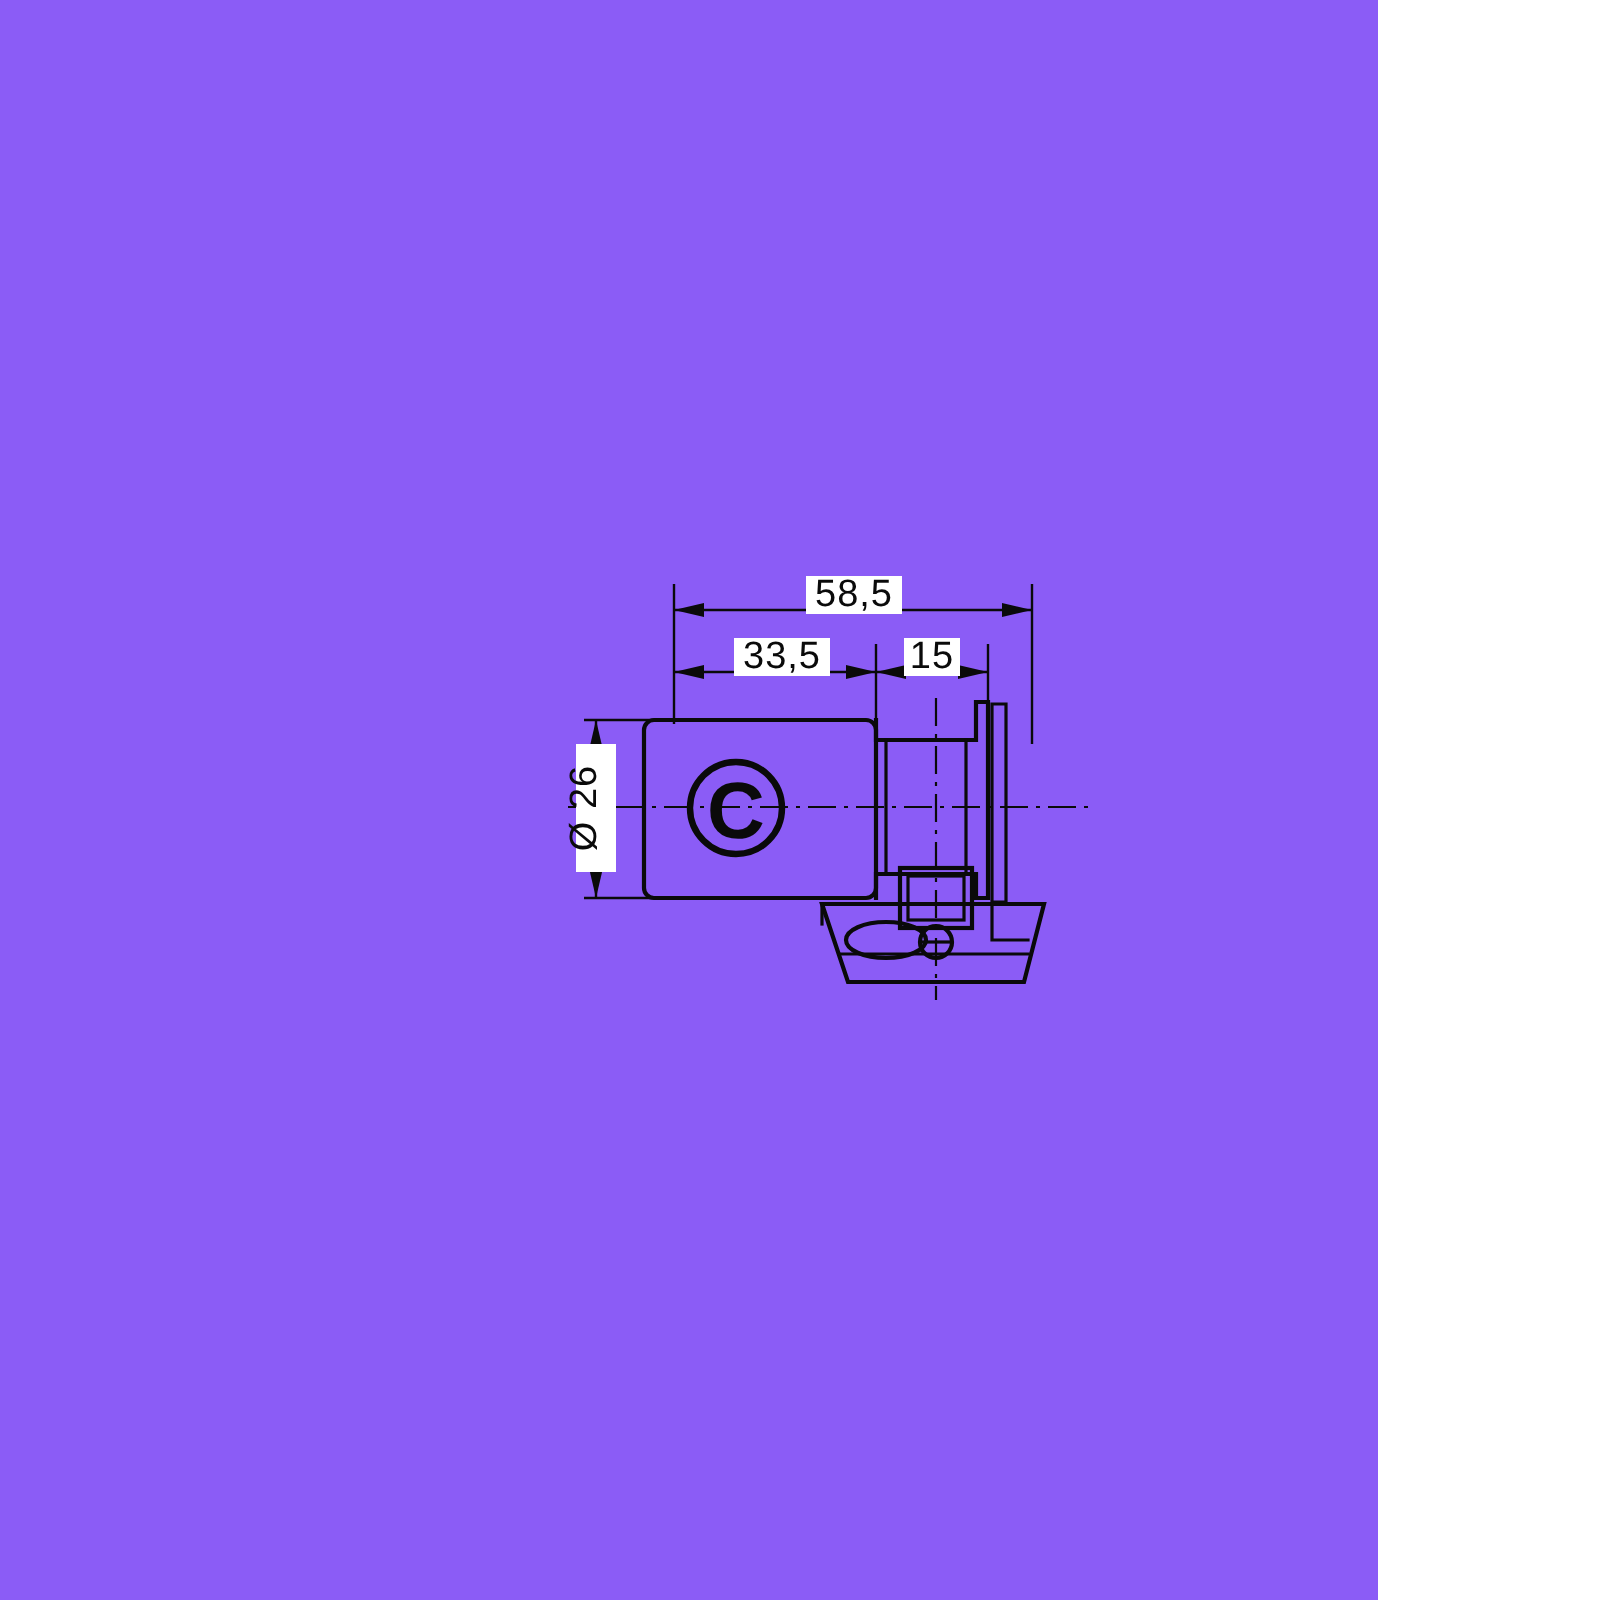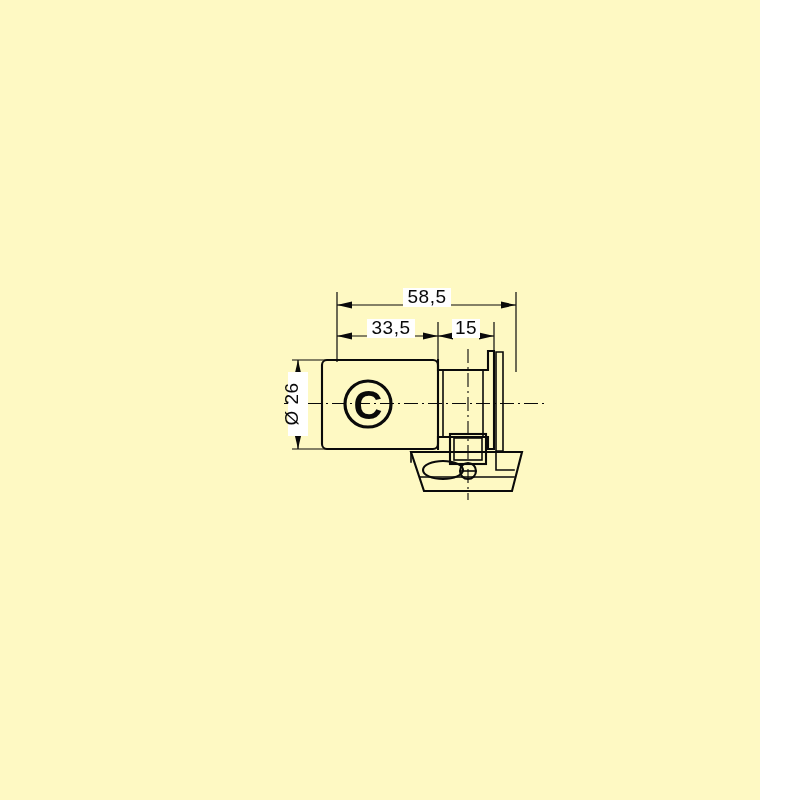--- a/index.html
+++ b/index.html
@@ -2,23 +2,23 @@
 <html><head>
 <meta charset="utf-8">
 <style>
   html, body {
     margin: 0;
     padding: 0;
     background: #ffffff;
   }
   #canvas-root {
     position: relative;
-    width: 760px;
+    width: 689px;
     height: 800px;
-    background: #fef9c3;
+    background: #8b5cf6;
     font-family: "Liberation Sans", sans-serif;
     overflow: hidden;
   }
   #drawing-svg {
     position: absolute;
     left: 0;
     top: 0;
     width: 800px;
     height: 800px;
     display: block;

